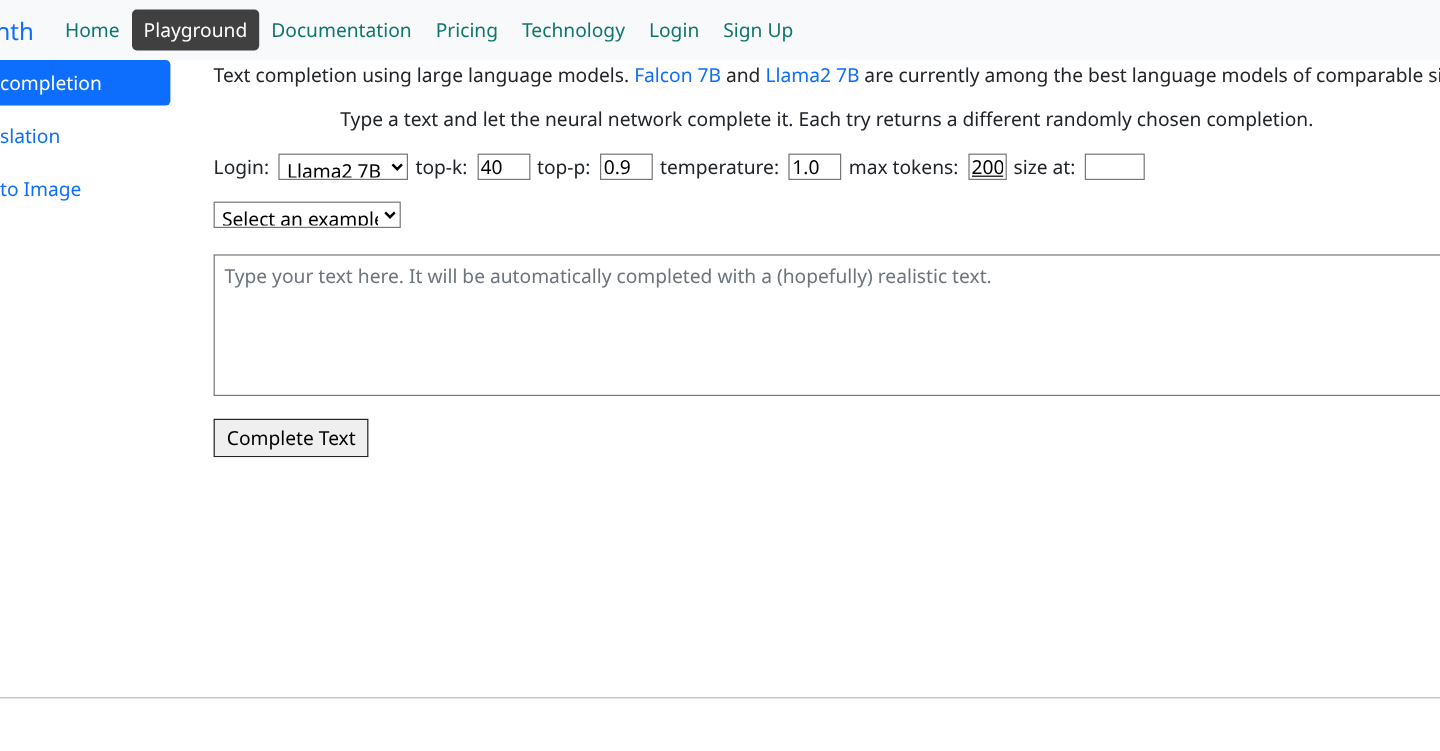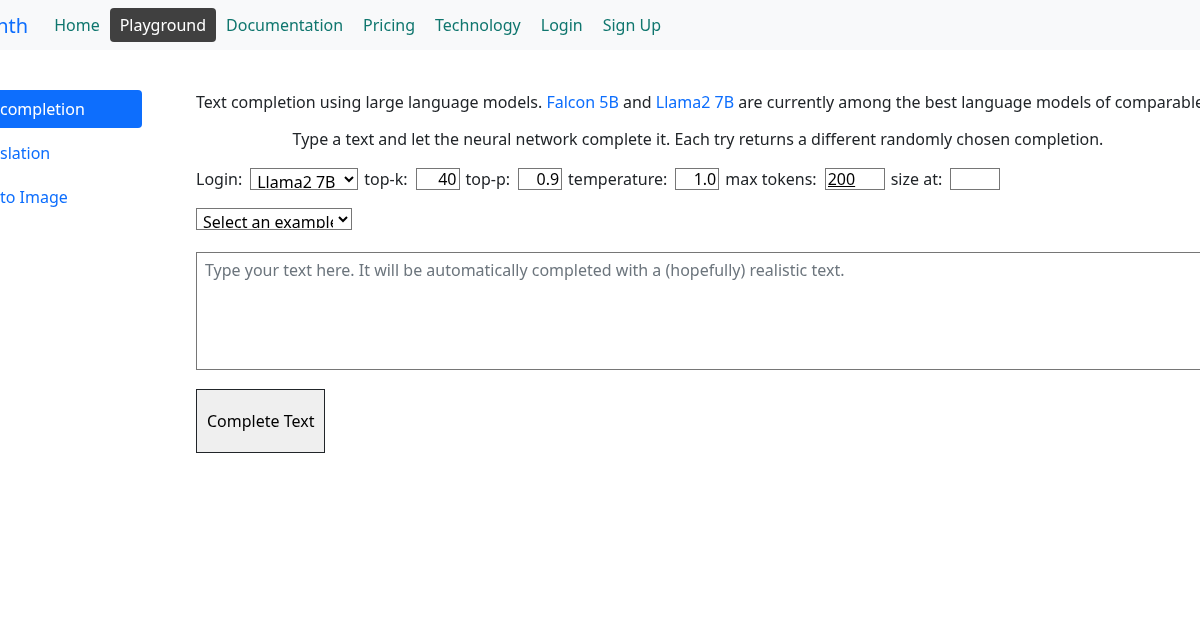--- a/index.html
+++ b/index.html
@@ -26,22 +26,20 @@
   .nav-link {
     color: #0f766e;
     padding: 6px 10px;
     border-radius: 4px;
     cursor: pointer;
   }
   .nav-link.active { background: #404040; color: #fff; }
 
   .main {
     display: flex;
-    margin-top: 40px;
-    gap: 18px;
   }
   .sidebar {
     width: 178px;
     flex: 0 0 178px;
     margin-left: -36px;
   }
   .side-item {
     padding: 8px 12px 8px 36px;
     border-radius: 4px;
     color: #0d6efd;
@@ -64,43 +62,43 @@
   .params label { margin-right:2px; }
   select, input[type="text"] {
     font: inherit;
     border: 1px solid #767676;
     background: #fff;
     padding: 1px 2px;
     height: 22px;
   }
   select { height: 22px; }
   .model-sel { width: 108px; }
-  .num-in { width: 44px; text-align: right; }
-  .num-in-wide { width: 60px; text-decoration: underline; }
+  .num-in { width: 44px; }
+  .num-in-wide { width: 32px; text-decoration: underline; }
   .stop-in { width: 50px; }
 
   .example-sel { width: 156px; height:22px; margin-bottom: 22px; }
 
   textarea {
     width: 100%;
     min-width: 1060px;
     height: 118px;
     border: 1px solid #767676;
     padding: 6px 8px;
     font: inherit;
     resize: none;
     color: #212529;
   }
   textarea::placeholder { color: #6c757d; }
 
   .complete-btn {
     margin-top: 14px;
     border: 1px solid #212529;
     background: #efefef;
-    padding: 20px 10px;
+    padding: 4px 10px;
     font: inherit;
     cursor: pointer;
   }
 
   hr.footer-line {
     margin-top: 200px;
     border: none;
     border-top: 1px solid #bbb;
   }
 </style>
@@ -122,21 +120,21 @@
 
 <div class="main">
   <div class="sidebar">
     <div class="side-item active">completion</div>
     <div class="side-item">slation</div>
     <div class="side-item">to Image</div>
   </div>
 
   <div class="content">
     <p class="desc">
-      <span>Text completion using large language models. </span><a class="link">Falcon 5B</a><span> and </span><a class="link">Llama2 7B</a><span> are currently among the best language models of comparable size. </span>
+      <span>Text completion using large language models. </span><a class="link">Falcon 7B</a><span> and </span><a class="link">Llama2 7B</a><span> are currently among the best language models of comparable size. </span>
     </p>
 
     <p class="instr">Type a text and let the neural network complete it. Each try returns a different randomly chosen completion.</p>
 
     <div class="params">
       <label>Login:</label>
       <select class="model-sel">
         <option>Llama2 7B</option>
       </select>
       <label>top-k:</label>

